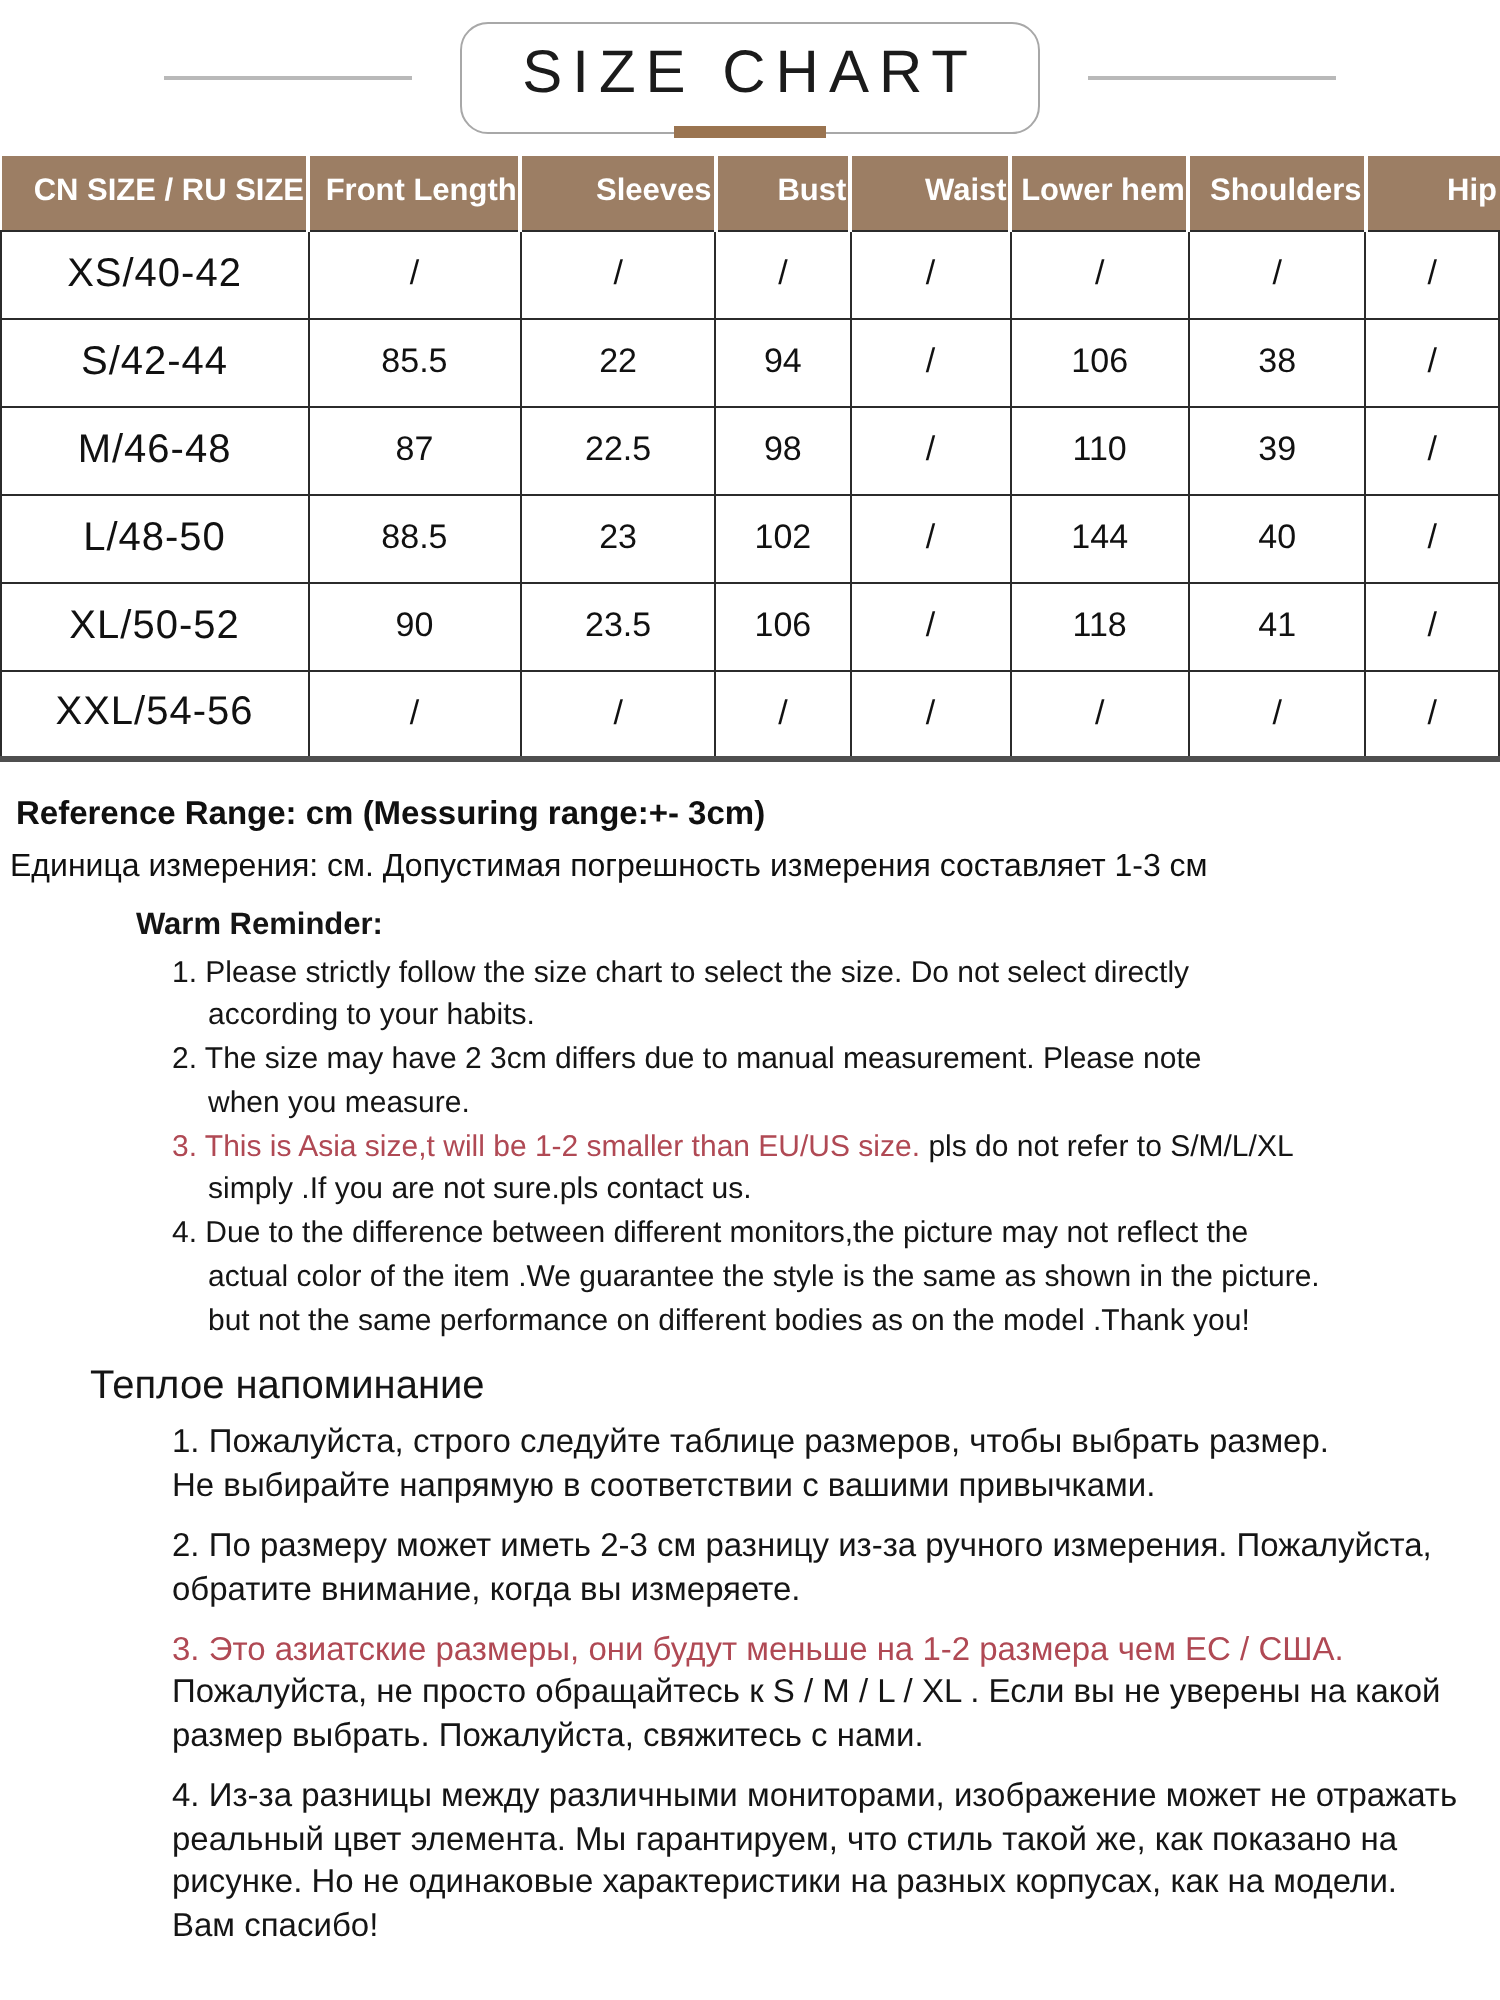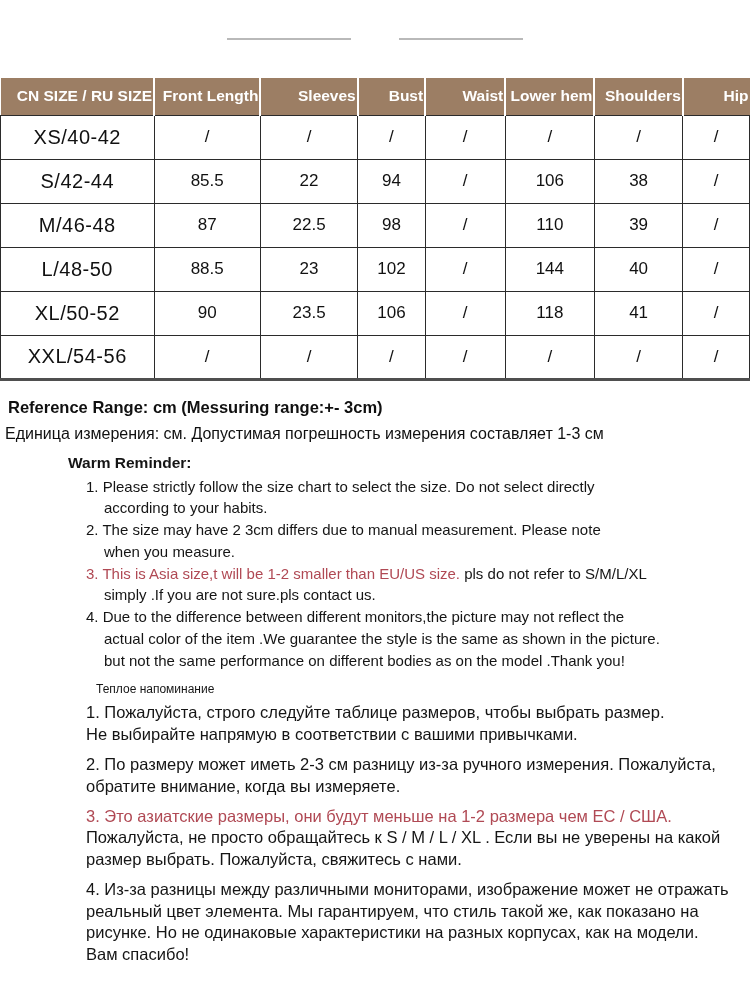--- a/index.html
+++ b/index.html
@@ -59,33 +59,37 @@
     height:44px;font-size:17px;color:#111;
   }
   tbody td.size-label{font-size:20px;letter-spacing:0.5px;}
   tbody tr:last-child td{border-bottom:3px solid var(--bottom-rule);}
   
   .ref-en{margin:17px 0 0 8px;font-size:16.5px;font-weight:bold;color:#101010;}
   .ref-ru{margin:8px 0 0 5px;font-size:16px;color:#101010;}
   .warm-title{margin:11px 0 0 68px;font-size:15.5px;font-weight:bold;}
   .en-list{margin:4px 0 0 86px;width:645px;font-size:15px;line-height:1.45;}
   .en-list .item{white-space:pre-line;padding-left:18px;text-indent:-18px;}
-  .ru-title{margin:11px 0 0 96px;font-size:12px;}
+  .ru-title{margin:11px 0 0 45px;font-size:20px;}
   .ru-list{margin:6px 0 0 86px;width:645px;font-size:16.5px;line-height:1.3;}
   .ru-list .item{white-space:pre-line;margin-bottom:9px;}
   .seg-red{color:var(--red);}
   .seg-black{color:#151515;}
 </style>
 </head>
 <body>
 
 <div class="page">
 
   <header class="title-row">
     <span class="side-line left"></span>
+    <div class="title-box">
+      <span class="title-text">SIZE CHART</span>
+      <span class="title-underline"></span>
+    </div>
     <span class="side-line right"></span>
   </header>
 
   <table class="size-table">
     <colgroup id="cols">
         <col style="width: 20.5%;">
         <col style="width: 14.2%;">
         <col style="width: 13%;">
         <col style="width: 9%;">
         <col style="width: 10.7%;">

